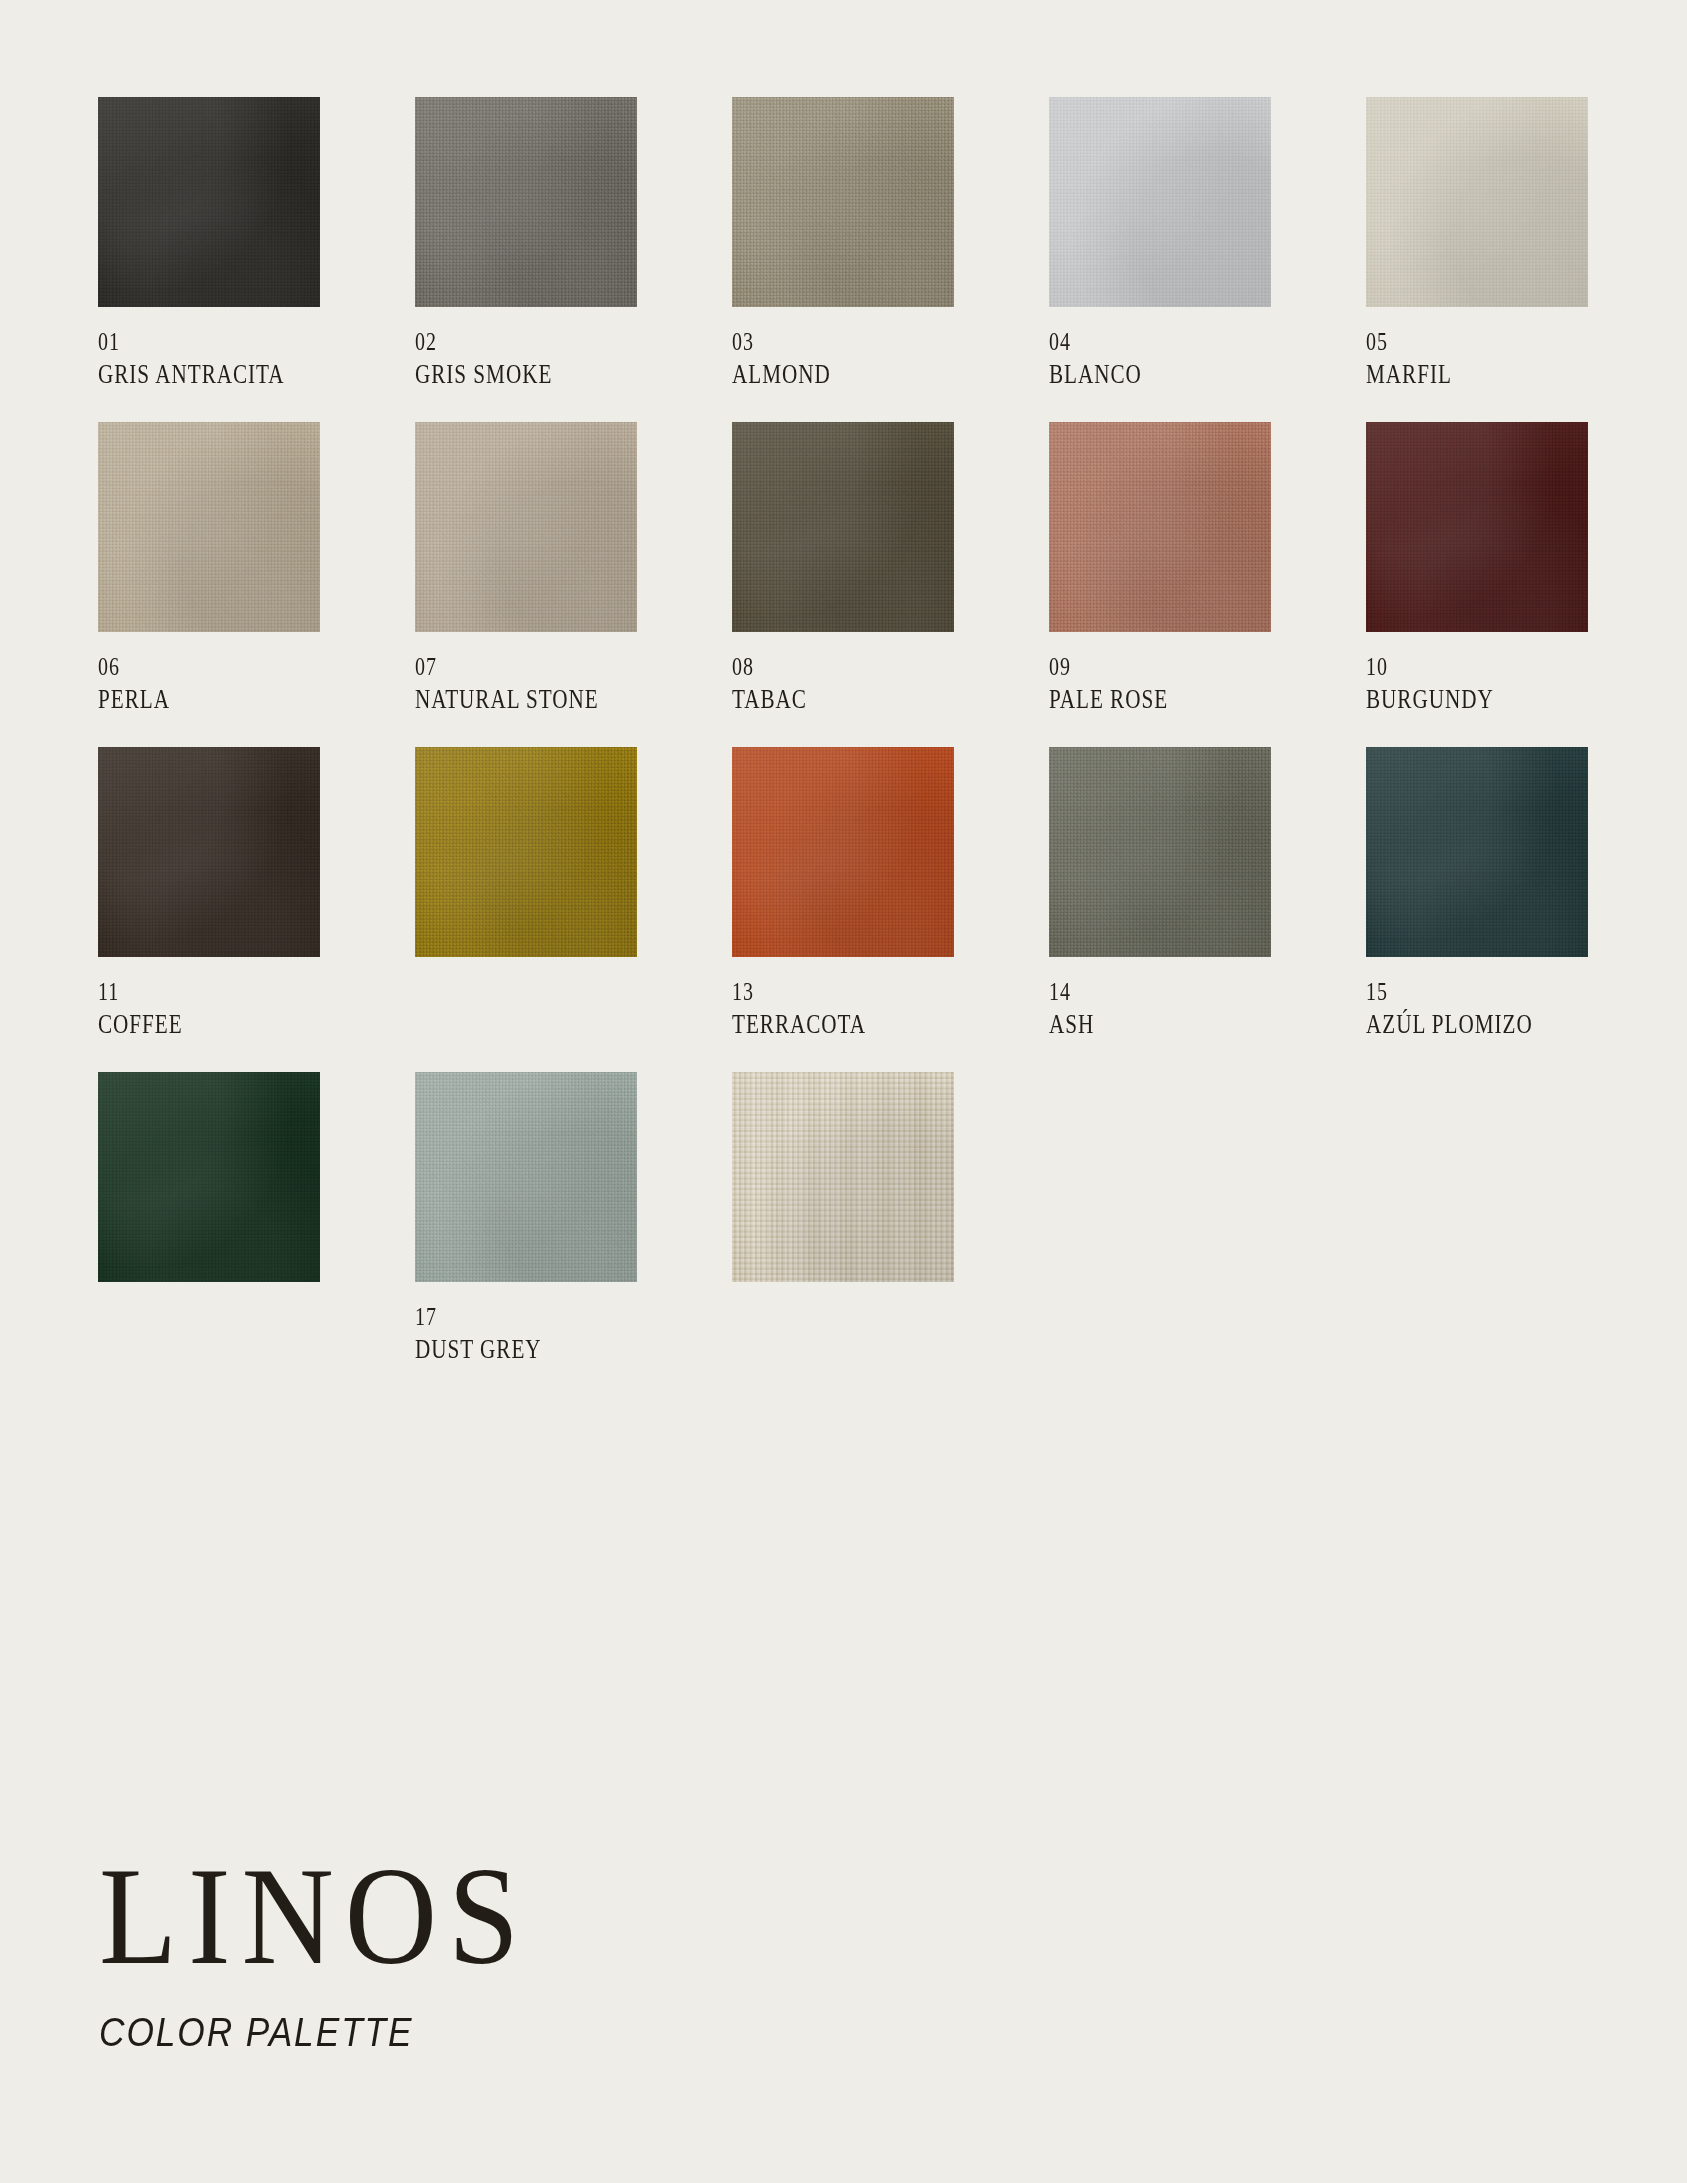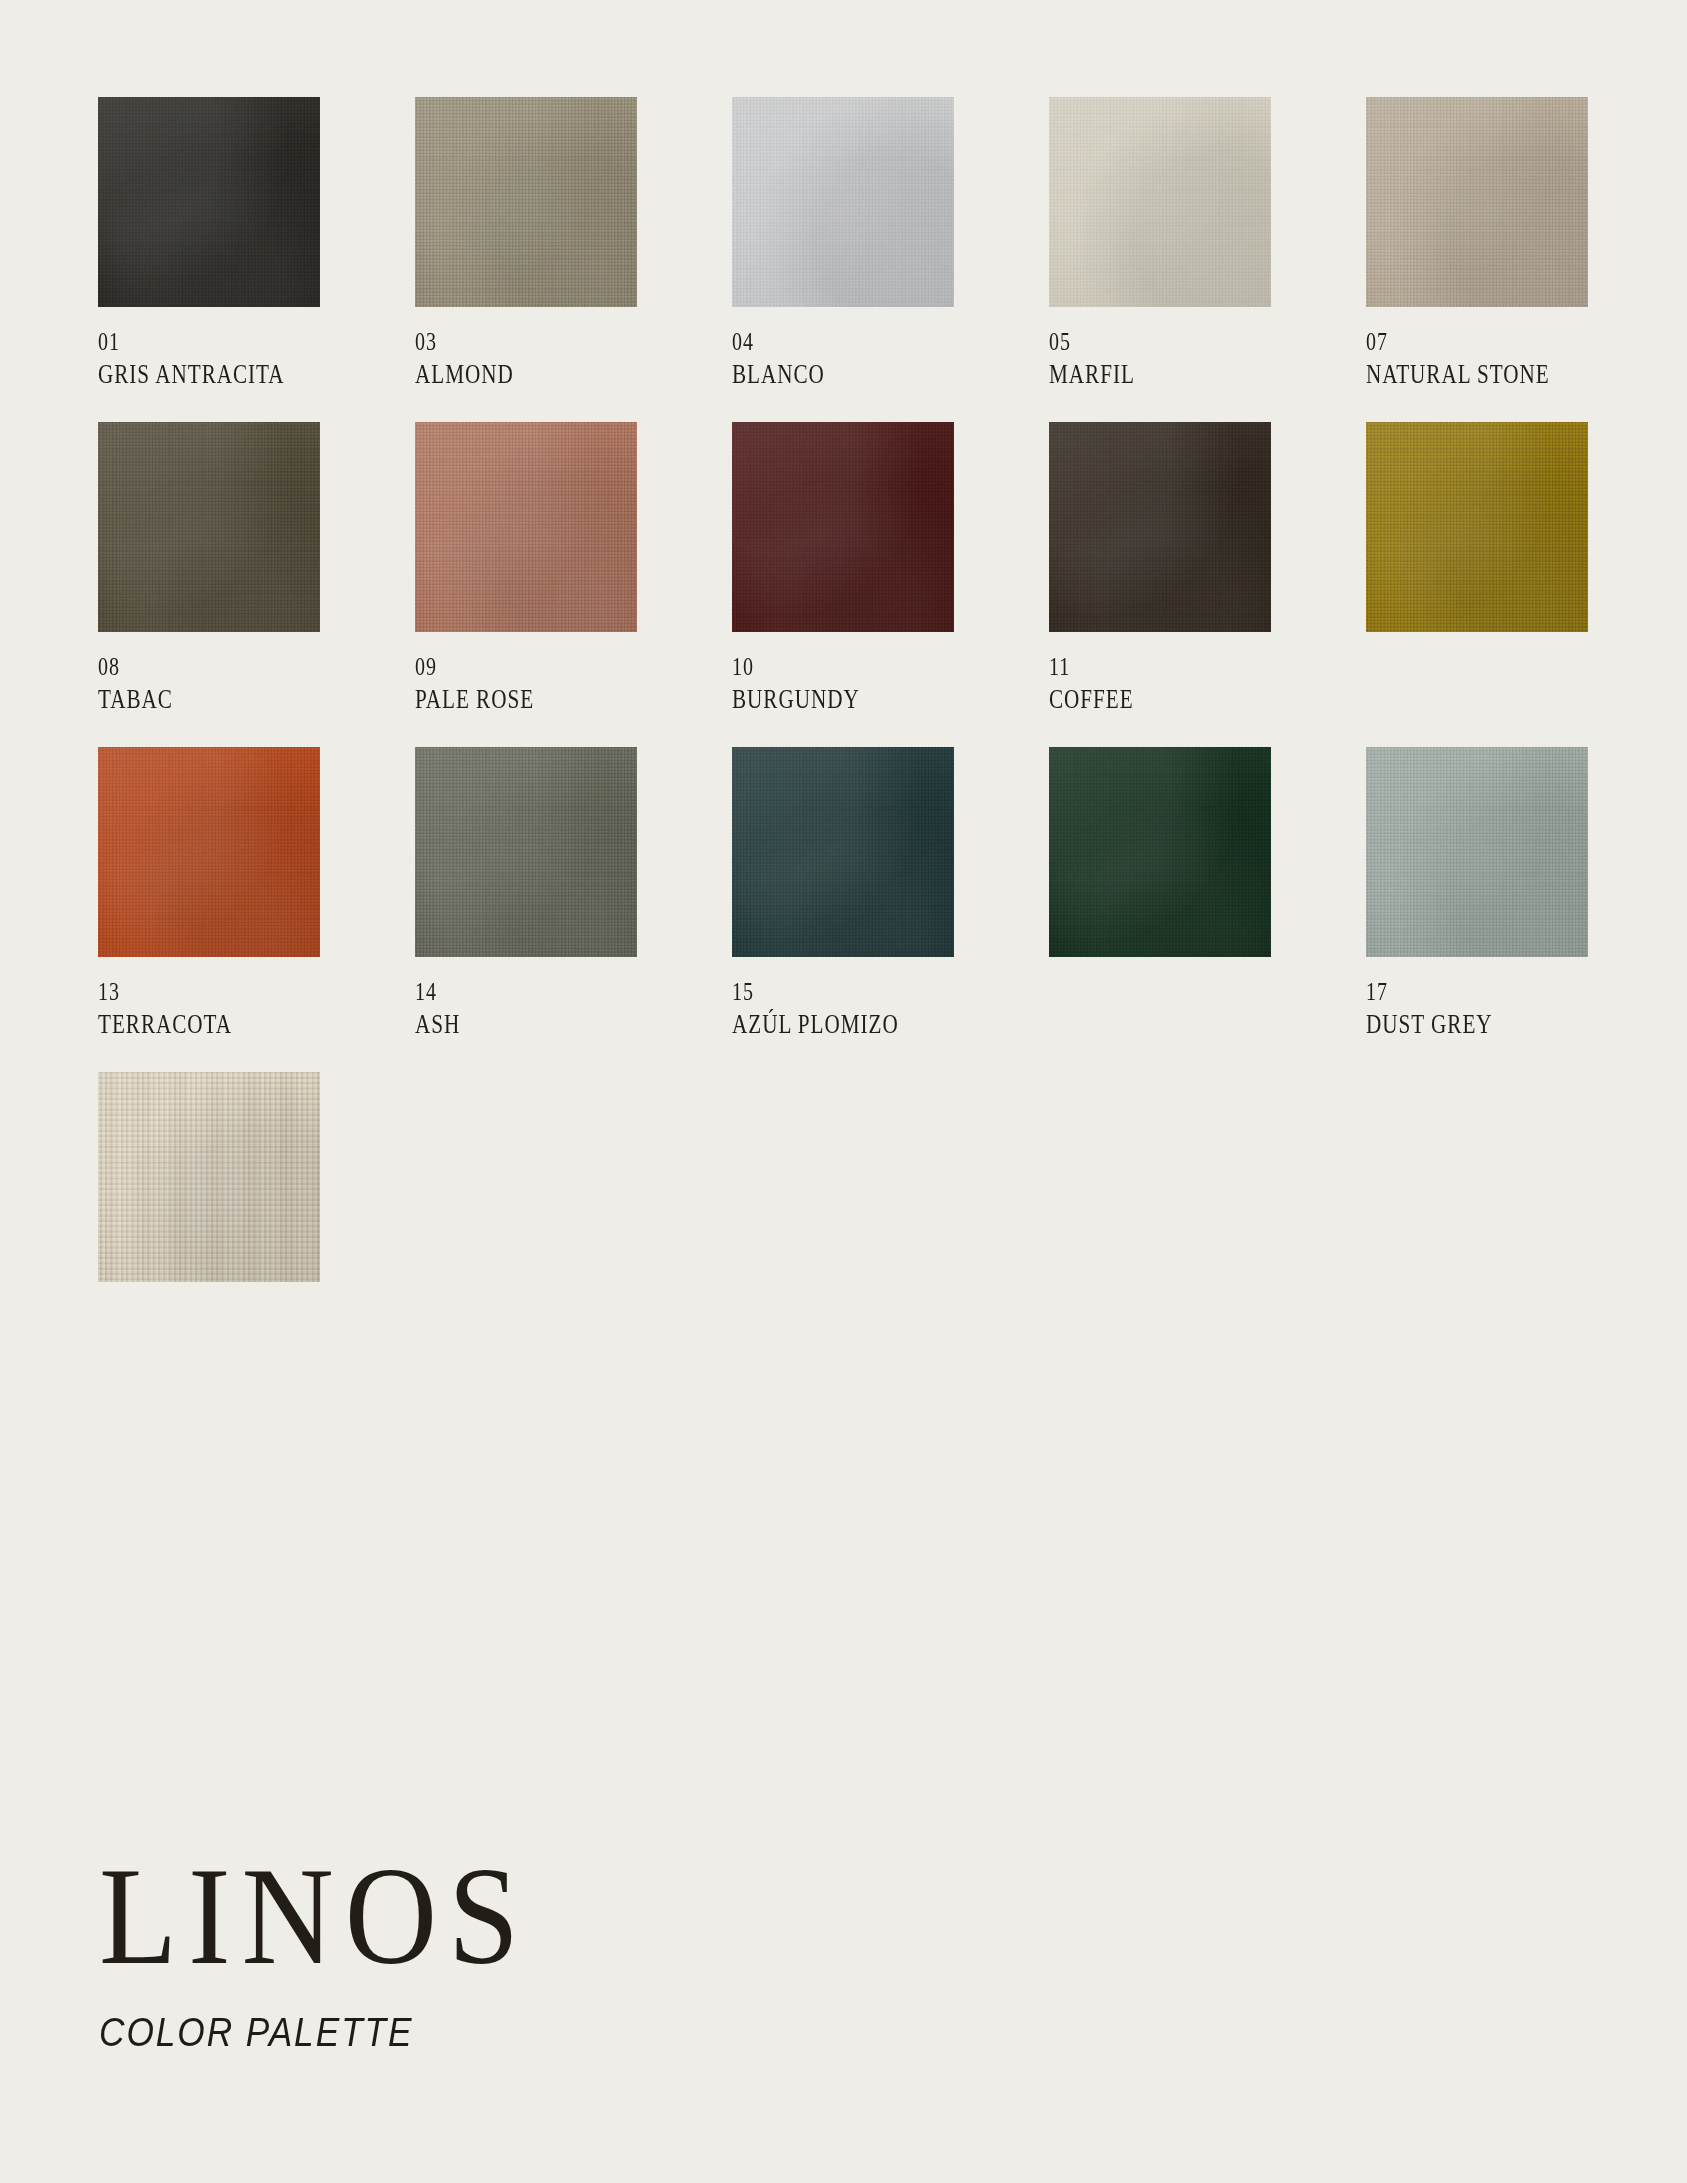--- a/index.html
+++ b/index.html
@@ -201,20 +201,31 @@
           <div class="weave"></div>
           <div class="grain"></div>
           <div class="sheen"></div>
         </div>
         <div class="caption">
           <span class="cap-num">01</span>
           <span class="cap-name">GRIS ANTRACITA</span>
         </div>
       </div>
       <div class="cell">
+        <div class="swatch" style="background-color: rgb(110, 107, 100);">
+          <div class="weave"></div>
+          <div class="grain"></div>
+          <div class="sheen"></div>
+        </div>
+        <div class="caption">
+          <span class="cap-num">02</span>
+          <span class="cap-name">GRIS SMOKE</span>
+        </div>
+      </div>
+      <div class="cell">
         <div class="swatch" style="background-color: rgb(146, 138, 117);">
           <div class="weave"></div>
           <div class="grain"></div>
           <div class="sheen"></div>
         </div>
         <div class="caption">
           <span class="cap-num">03</span>
           <span class="cap-name">ALMOND</span>
         </div>
       </div>
@@ -231,20 +242,31 @@
       </div>
       <div class="cell">
         <div class="swatch" style="background-color: rgb(207, 202, 187);">
           <div class="weave"></div>
           <div class="grain"></div>
           <div class="sheen"></div>
         </div>
         <div class="caption">
           <span class="cap-num">05</span>
           <span class="cap-name">MARFIL</span>
+        </div>
+      </div>
+      <div class="cell">
+        <div class="swatch" style="background-color: rgb(180, 168, 146);">
+          <div class="weave"></div>
+          <div class="grain"></div>
+          <div class="sheen"></div>
+        </div>
+        <div class="caption">
+          <span class="cap-num">06</span>
+          <span class="cap-name">PERLA</span>
         </div>
       </div>
       <div class="cell">
         <div class="swatch" style="background-color: rgb(179, 167, 149);">
           <div class="weave"></div>
           <div class="grain"></div>
           <div class="sheen"></div>
         </div>
         <div class="caption">
           <span class="cap-num">07</span>

